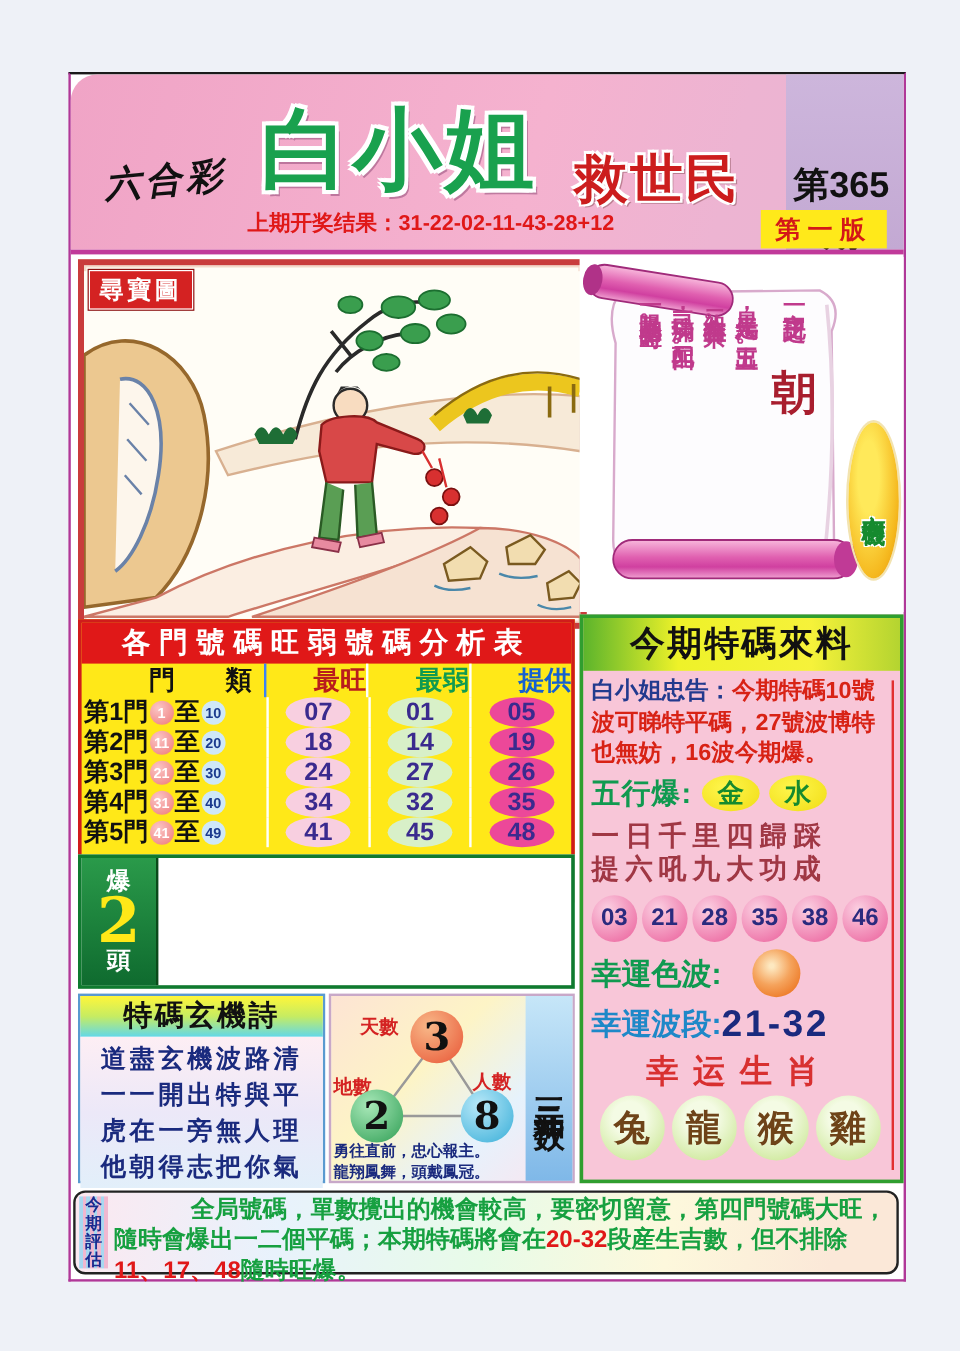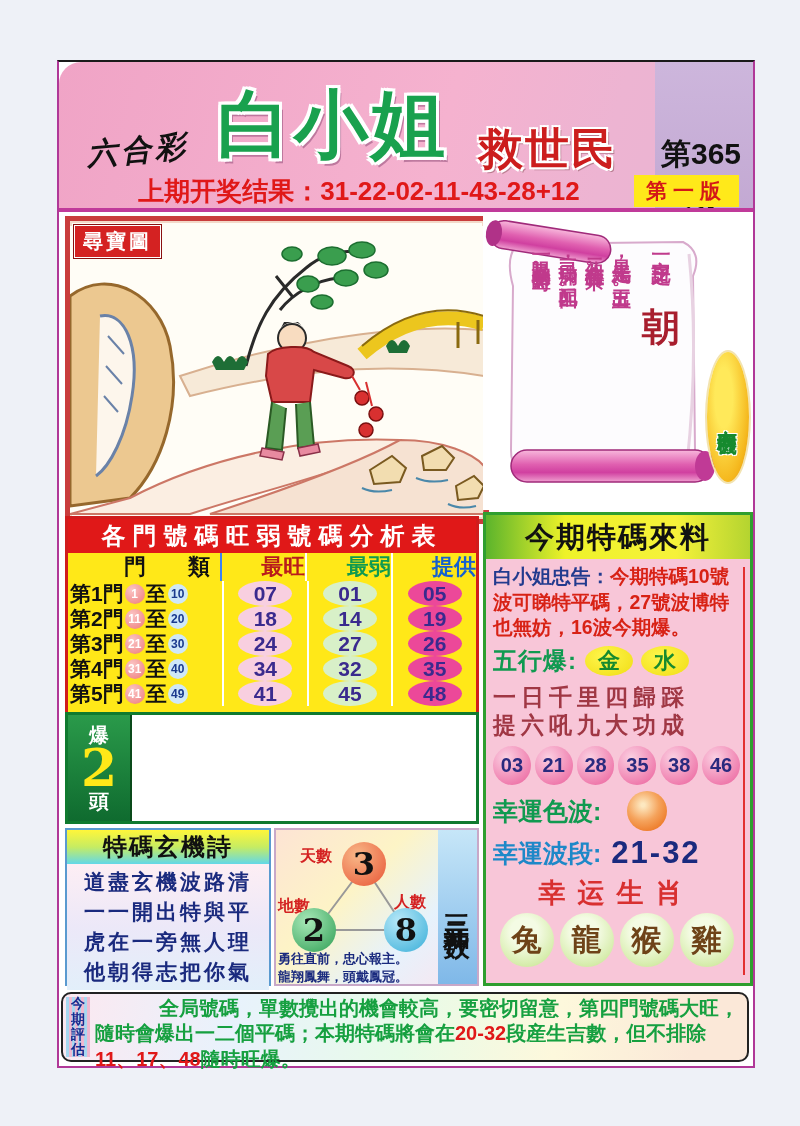--- a/index.html
+++ b/index.html
@@ -17,21 +17,21 @@
   .brand{position:absolute;left:28px;top:68px;font-size:30px;font-weight:bold;font-style:italic;
          color:#111;font-family:"DejaVu Serif",serif;transform:rotate(-5deg);letter-spacing:4px;}
   .title-main{position:absolute;left:158px;top:14px;font-size:74px;font-weight:900;color:#19a14e;
          letter-spacing:3px;
          text-shadow:-3px -3px 0 #fff,3px -3px 0 #fff,-3px 3px 0 #fff,3px 3px 0 #fff,0 -3px 0 #fff,0 3px 0 #fff,-3px 0 0 #fff,3px 0 0 #fff,4px 5px 0 rgba(110,40,90,.4);}
   .title-sub{position:absolute;left:420px;top:58px;font-size:44px;font-weight:900;color:#cc1d1d;
          letter-spacing:2px;
          text-shadow:-2px -2px 0 #fff,2px -2px 0 #fff,-2px 2px 0 #fff,2px 2px 0 #fff,3px 3px 0 rgba(90,30,30,.35);}
   .issue{position:absolute;right:6px;top:72px;width:92px;text-align:center;font-size:30px;font-weight:900;color:#111;}
   .results-row{position:absolute;left:30px;top:112px;width:540px;text-align:center;
-         font-size:26px;font-weight:bold;color:#e01818;white-space:nowrap;}
+         font-size:18px;font-weight:bold;color:#e01818;white-space:nowrap;}
   .edition{position:absolute;right:14px;top:113px;background:#ffe91a;color:#d41818;
          font-weight:900;font-size:21px;padding:2px 12px;letter-spacing:6px;}
   .header-divider{position:absolute;left:0;top:146px;width:100%;height:4px;background:#c03a9a;}
 
   
   .picture{position:absolute;left:6px;top:154px;width:414px;height:298px;
            border:5px solid #c93c3c;box-shadow:inset 0 0 0 2px #f3d9c9;background:#fffdf6;}
   .picture svg{display:block;width:100%;height:100%;}
   .treasure-badge{position:absolute;left:4px;top:4px;background:#d42222;color:#fff;
            font-size:20px;font-weight:900;padding:2px 8px;letter-spacing:3px;
@@ -136,21 +136,21 @@
   .couplet{margin-top:6px;font-family:"DejaVu Serif",serif;color:#a03744;font-size:23px;
         font-weight:bold;letter-spacing:5px;line-height:1.2;white-space:nowrap;}
   .balls-row{margin-top:8px;display:flex;gap:4px;}
   .ball{width:39px;height:39px;border-radius:50%;display:flex;align-items:center;justify-content:center;
         font-size:20px;font-weight:900;color:#2a2a7e;
         background:radial-gradient(circle at 35% 30%,#fbd0e2,#ee74a8 80%,#e45c98);}
   .lucky-wave{margin-top:6px;display:flex;align-items:center;gap:26px;}
   .lucky-wave-label{font-size:25px;font-weight:900;color:#109a50;}
   .orange-ball{width:40px;height:40px;border-radius:50%;
         background:radial-gradient(circle at 40% 35%,#fde8c0 5%,#f5a35c 45%,#ec7420 85%);}
-  .lucky-range{margin-top:4px;display:flex;align-items:center;gap:10px;}
+  .lucky-range{margin-top:4px;display:flex;align-items:center;}
   .lucky-range-label{font-size:25px;font-weight:900;color:#1e88c8;}
   .lucky-range-value{font-size:31px;font-weight:900;color:#1a2a7e;letter-spacing:2px;}
   .zodiac-title{margin-top:4px;text-align:center;font-family:"DejaVu Serif",serif;
         font-size:27px;font-weight:bold;color:#d83030;letter-spacing:12px;}
   .zodiac-row{margin-top:2px;display:flex;justify-content:center;gap:6px;}
   .zodiac-circle{width:54px;height:54px;border-radius:50%;display:flex;align-items:center;justify-content:center;
         background:radial-gradient(circle at 45% 35%,#f4fbe4 30%,#cde89a 85%);
         font-size:30px;font-weight:900;color:#6e4318;font-family:"DejaVu Serif",serif;}
 
   

